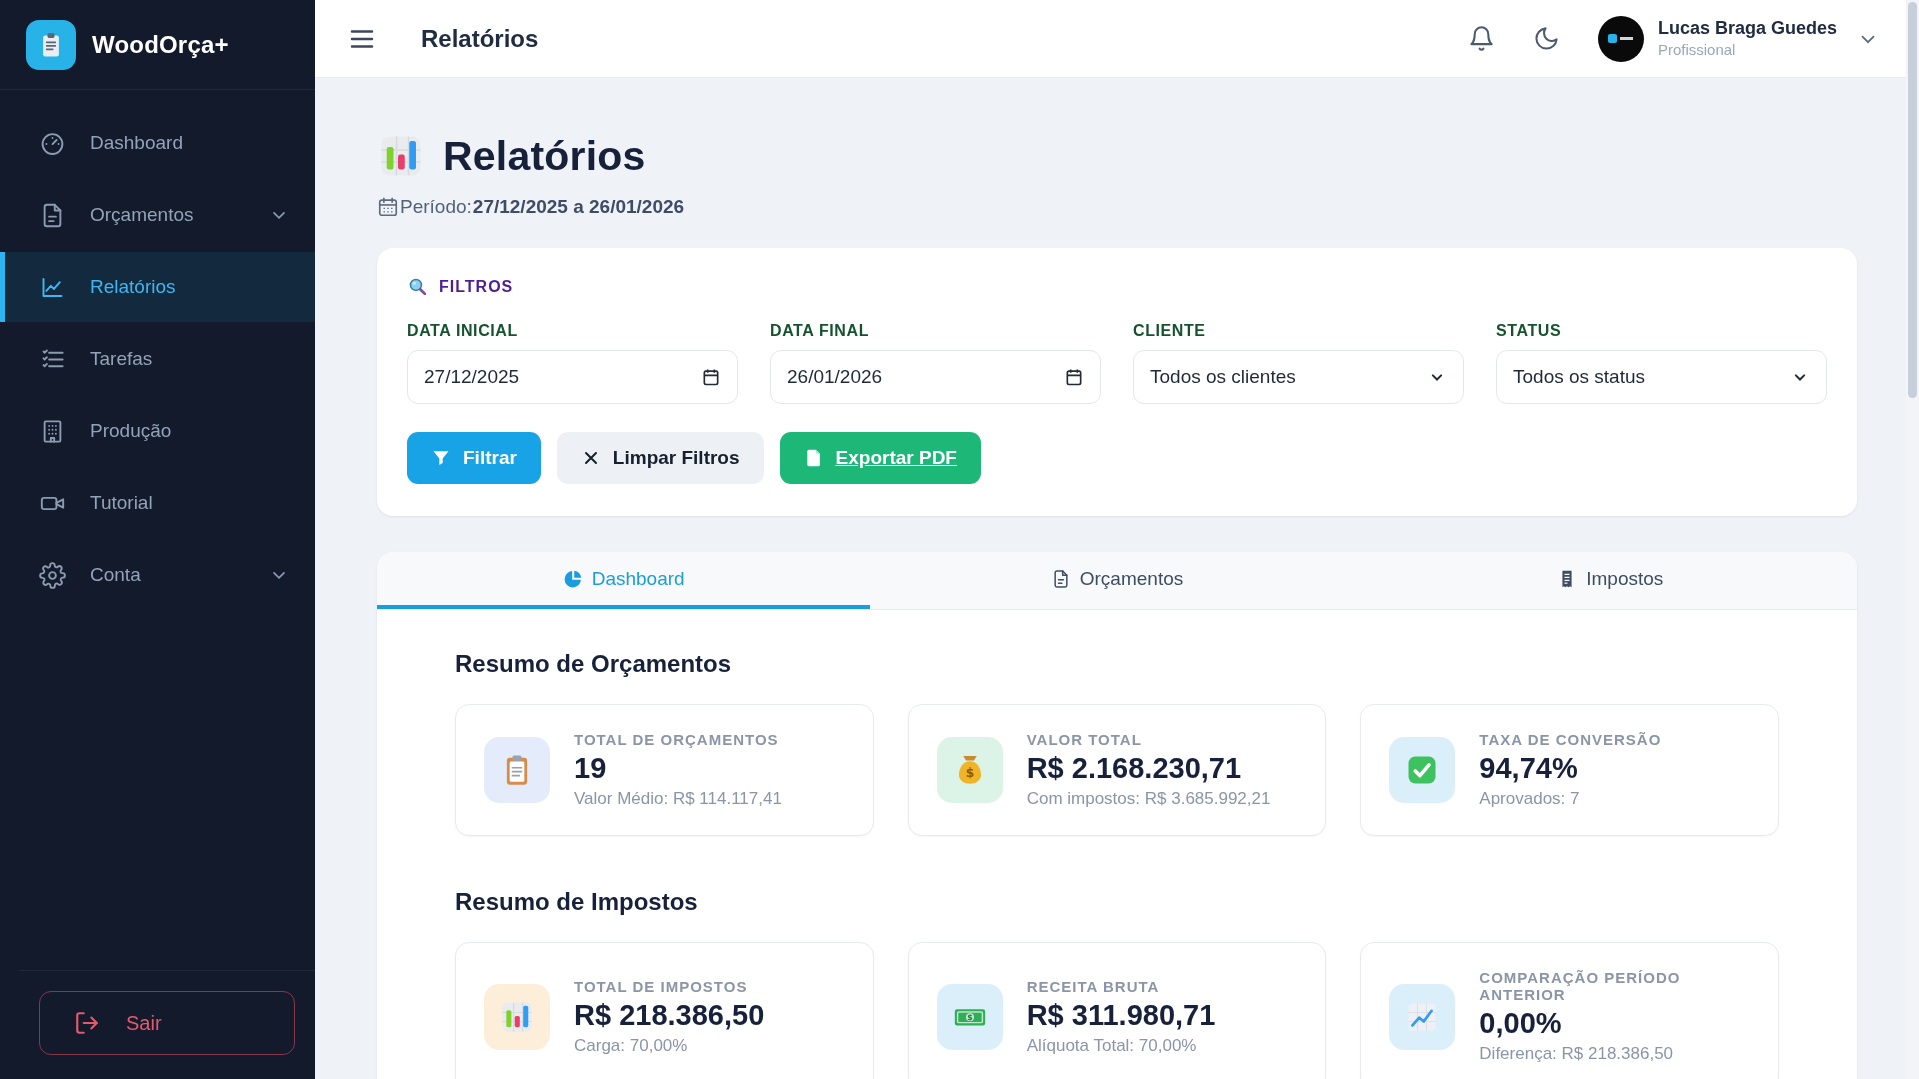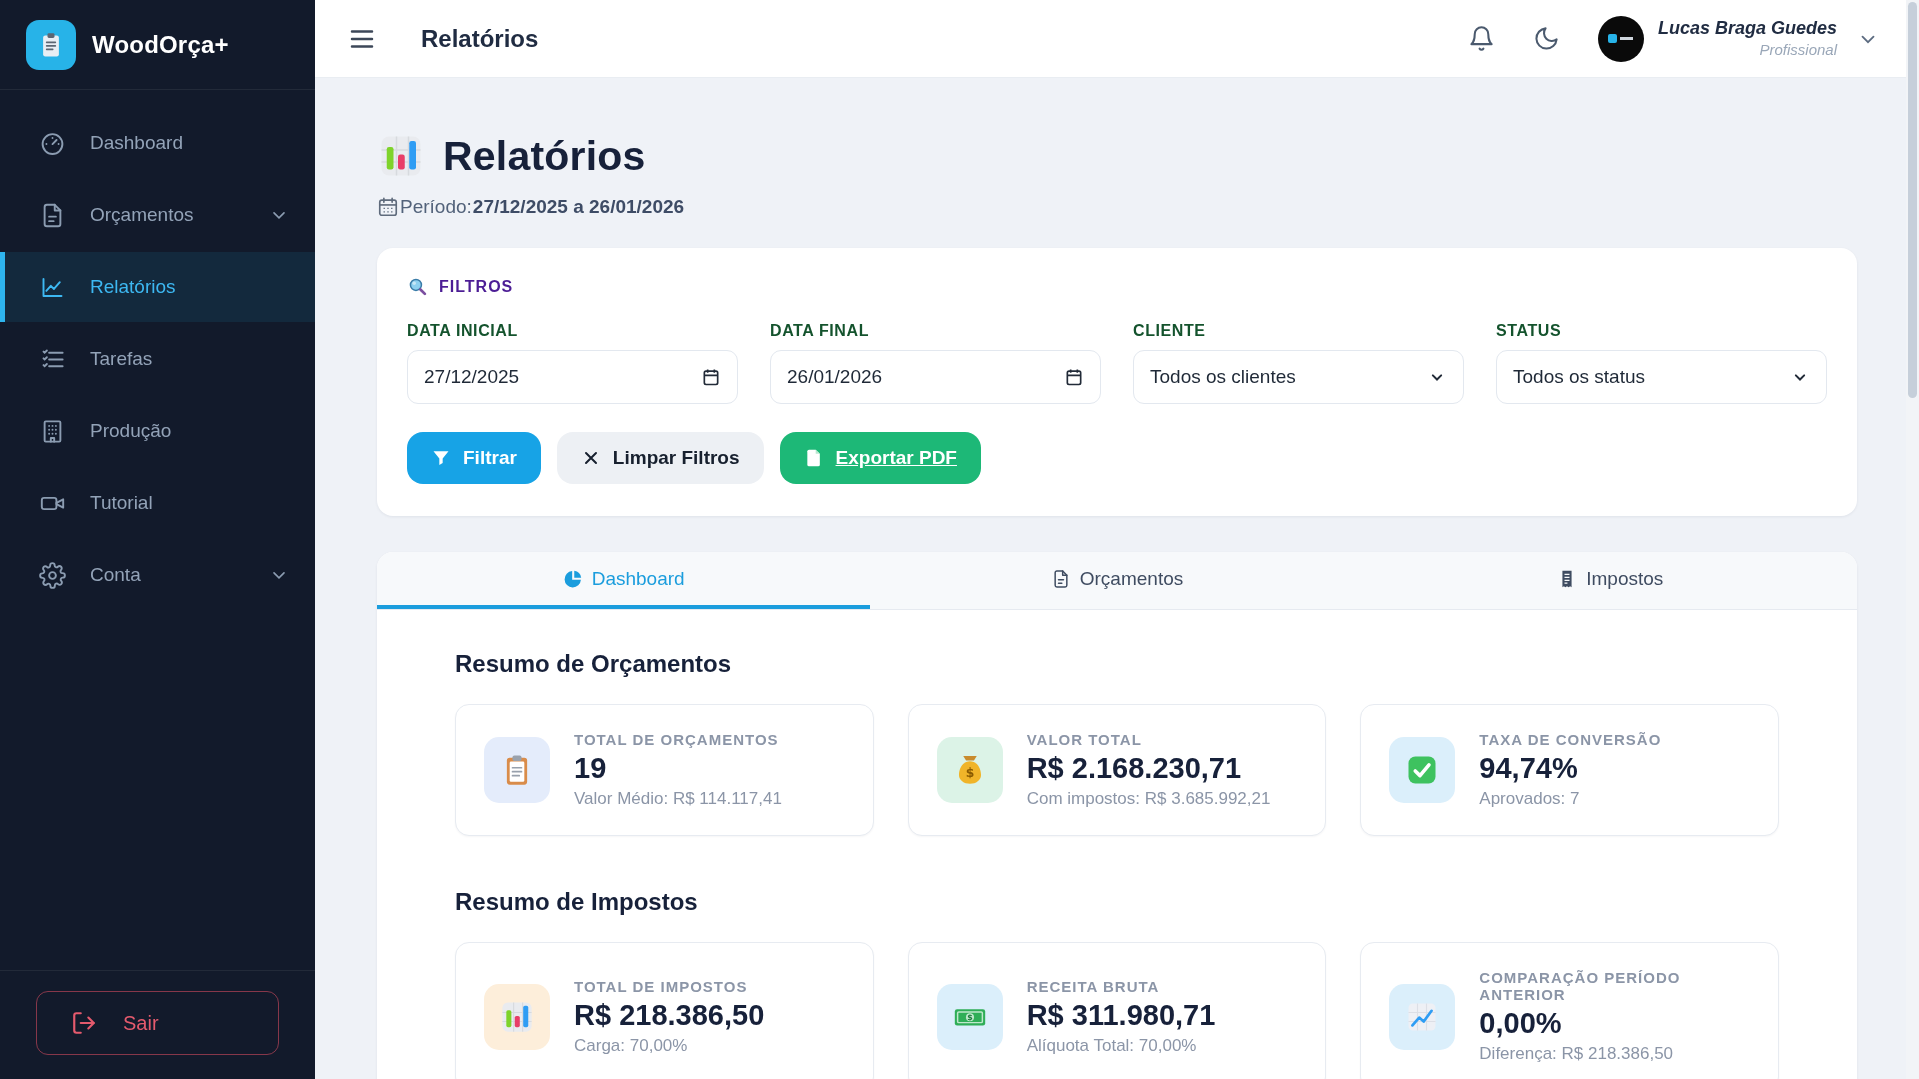--- a/index.html
+++ b/index.html
@@ -32,21 +32,22 @@
     border-left:5px solid transparent; text-decoration:none;
   }
   .nav-item .nav-icon { width:27px; height:27px; color:#8b9cb1; flex:0 0 auto; }
   .nav-item .chev { margin-left:auto; width:20px; height:20px; color:#8b9cb1; }
   .nav-item.active {
     background:#13293d; border-left-color:#2eb4ee; color:#3db8f2;
   }
   .nav-item.active .nav-icon { color:#3db8f2; }
   .sidebar-footer {
     border-top:1px solid rgba(255,255,255,0.07);
-    padding:20px 36px 24px;
+    padding:20px 20px 24px;
+    margin-left:19px;
   }
   .logout-btn {
     width:100%; height:64px; border-radius:12px;
     border:1px solid rgba(230,80,100,0.55); background:transparent;
     color:#e45a6d; font-size:20px; font-family:inherit;
     display:flex; align-items:center; gap:26px; padding:0 34px; cursor:pointer;
   }
   .logout-btn svg { width:26px; height:26px; }
 
   
@@ -60,21 +61,21 @@
   .topbar-title { font-size:24px; font-weight:bold; color:#202c42; margin-left:44px; }
   .topbar-right { margin-left:auto; display:flex; align-items:center; gap:38px; }
   .icon-btn { width:27px; height:27px; color:#4b5a6e; background:none; border:none; cursor:pointer; }
   .user-chip { display:flex; align-items:center; gap:14px; cursor:pointer; }
   .avatar {
     width:46px; height:46px; border-radius:50%; background:#0a0a0a; position:relative;
     overflow:hidden; flex:0 0 auto;
   }
   .avatar i { position:absolute; left:10px; top:18px; width:9px; height:9px; border-radius:2px; background:#27b3e8; }
   .avatar b { position:absolute; left:22px; top:21px; width:13px; height:3px; background:#cfd6dd; }
-  .user-texts { text-align:right;font-style:italic; }
+  .user-texts { text-align:left; }
   .user-name { font-size:18px; font-weight:bold; color:#202c42; line-height:1.2; }
   .user-plan { font-size:15px; color:#9aa7b8; line-height:1.3; }
   .user-chip .chev { width:22px; height:22px; color:#5c6b80; margin-left:6px; }
 
   
   .main { flex:1 1 auto; background:#eff2f7; overflow:hidden; padding:54px 62px 0; }
 
   .page-head { display:flex; align-items:center; gap:18px; }
   .page-emoji { width:48px; height:48px; }
   .page-title { font-size:41px; font-weight:800; color:#17213a; letter-spacing:.2px; }
@@ -94,21 +95,21 @@
   .field-label { font-size:16px; font-weight:bold; color:#14532d; letter-spacing:.6px; }
   .input {
     margin-top:10px; height:54px; border:1px solid #e3e8ef; border-radius:11px;
     display:flex; align-items:center; padding:0 16px; font-size:19px; color:#1f2937;
     background:#ffffff; cursor:pointer;
   }
   .input .grow { flex:1 1 auto; }
   .input svg { width:20px; height:20px; color:#222b38; flex:0 0 auto; }
   .filters-actions { display:flex; gap:16px; margin-top:28px; }
   .btn {
-    height:52px; border:none; border-radius:16px; font-family:inherit;
+    height:52px; border:none; border-radius:11px; font-family:inherit;
     font-size:19px; font-weight:bold; display:flex; align-items:center; gap:12px;
     padding:0 24px; cursor:pointer;
   }
   .btn svg { width:20px; height:20px; }
   .btn-filter { background:#17a3e6; color:#ffffff; }
   .btn-clear  { background:#edf0f4; color:#17202e; }
   .btn-export { background:#1db877; color:#ffffff; }
   .btn-export .lbl { text-decoration:underline; }
 
   

